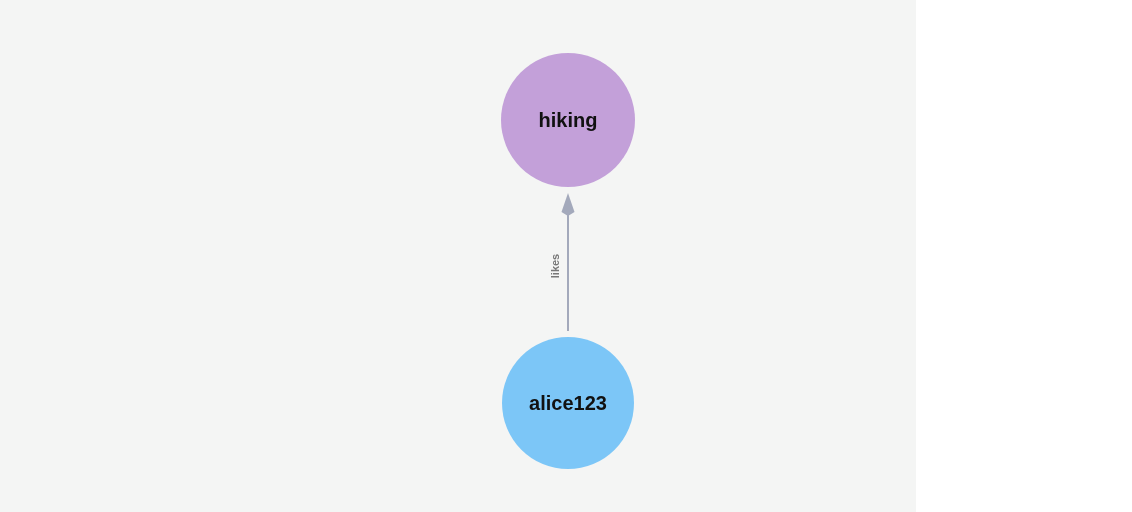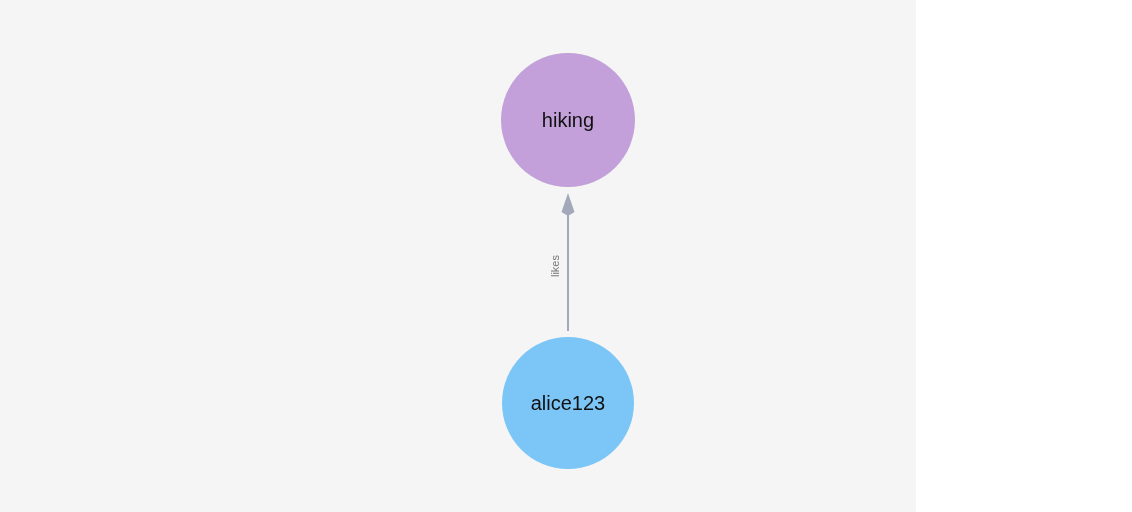--- a/index.html
+++ b/index.html
@@ -45,21 +45,21 @@
     font-family: "Liberation Sans", sans-serif;
     font-size: 11px;
     fill: #777777;
     text-anchor: middle;
     dominant-baseline: middle;
   }
 </style>
 </head>
 <body style="width: 1132px; height: 512px;">
 
-<div id="graph-canvas" style="background: rgb(244, 245, 244); width: 916px; height: 512px;">
+<div id="graph-canvas" style="background: rgb(244, 245, 244); width: 916px; height: 512px; font-weight: bold;">
 
   <svg class="graph-svg" viewBox="0 0 1132 512" xmlns="http://www.w3.org/2000/svg" style="width: 1132px; height: 512px;">
 
     <g>
       <line class="edge-line" x1="568" y1="331" x2="568" y2="193" stroke="none"></line>
       <line class="edge-line" x1="568" y1="331" x2="568" y2="206" stroke="#a3a9bb" stroke-width="2"></line>
       <polygon class="edge-arrowhead" points="568,193 561.5,212 568,216 574.5,212" fill="#a3a9bb"></polygon>
       <text class="edge-label" x="556" y="266" transform="rotate(-90 556 266)" fill="#777777" font-size="11">likes</text>
     </g>
 

